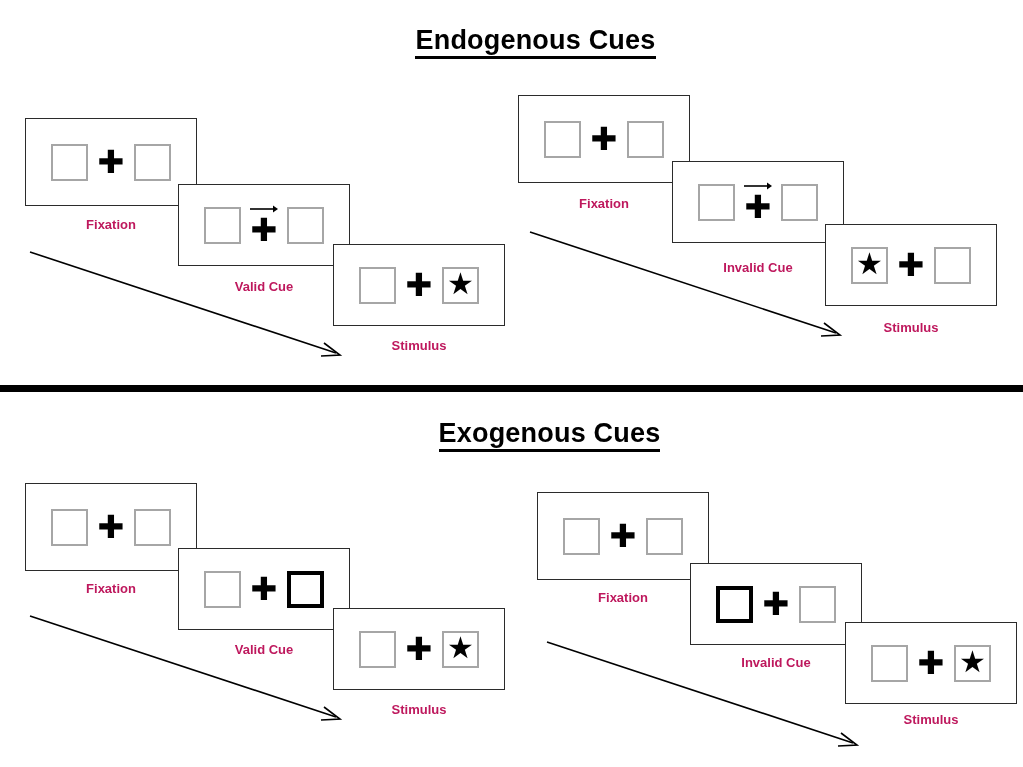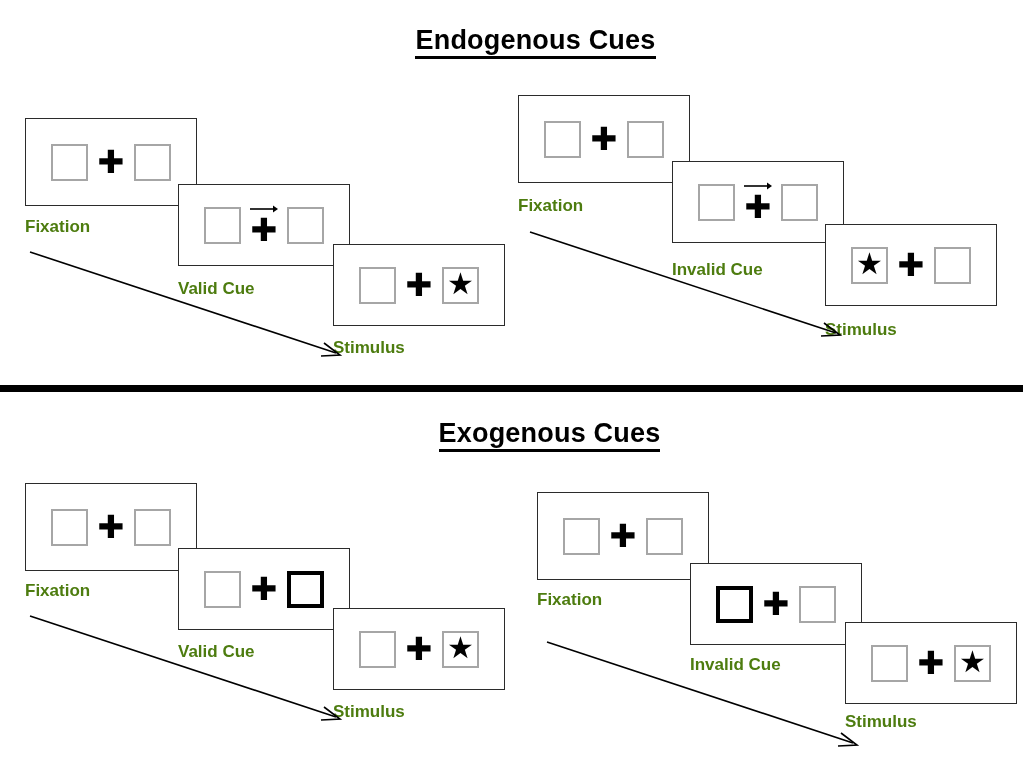--- a/index.html
+++ b/index.html
@@ -81,23 +81,24 @@
   
   .cue-arrow{
     position:absolute;
     top:2px;left:50%;
     transform:translateX(-50%);
     width:30px;height:10px;
   }
   .label{
     position:absolute;
     font-weight:bold;
-    font-size:17px;
-    color:#4d7c0f;
+    font-size:13px;
+    color:#be185d;
     white-space:nowrap;
+    text-align:center;
   }
   .seq-arrow{
     position:absolute;
     pointer-events:none;
   }
 </style>
 </head>
 <body>
 
 <div class="section-title" style="top:25px;padding-left:24px;">

